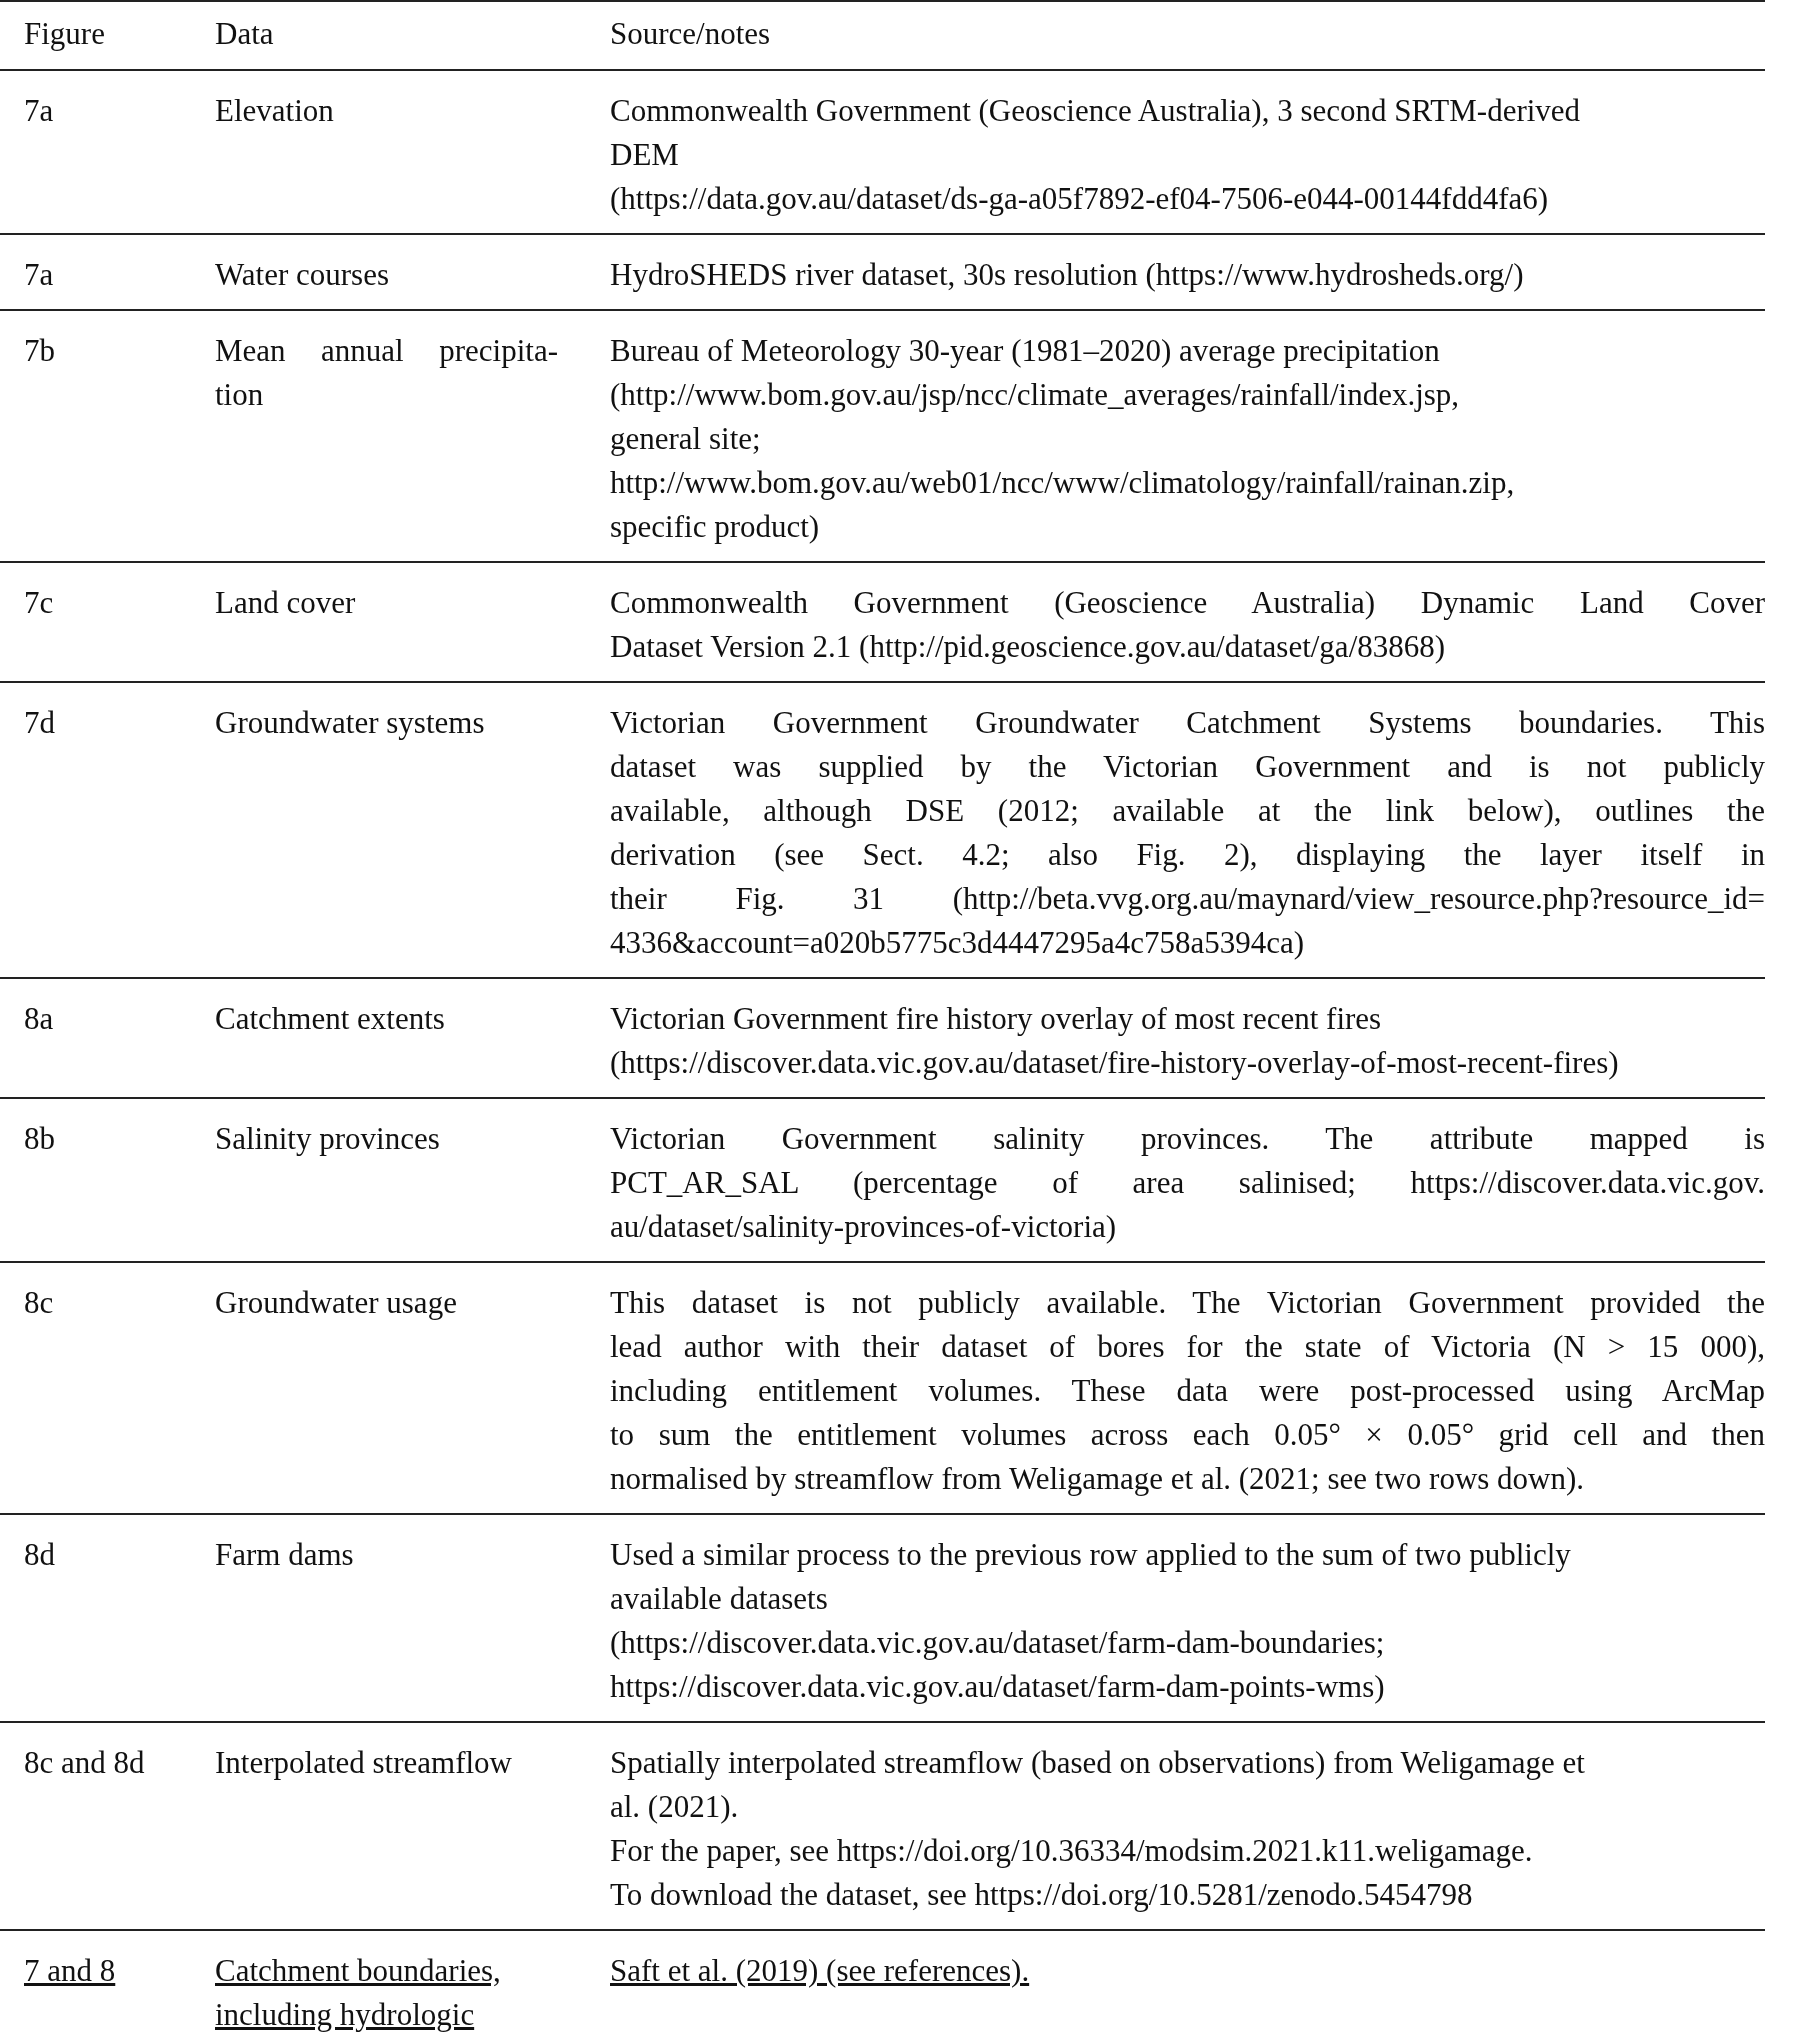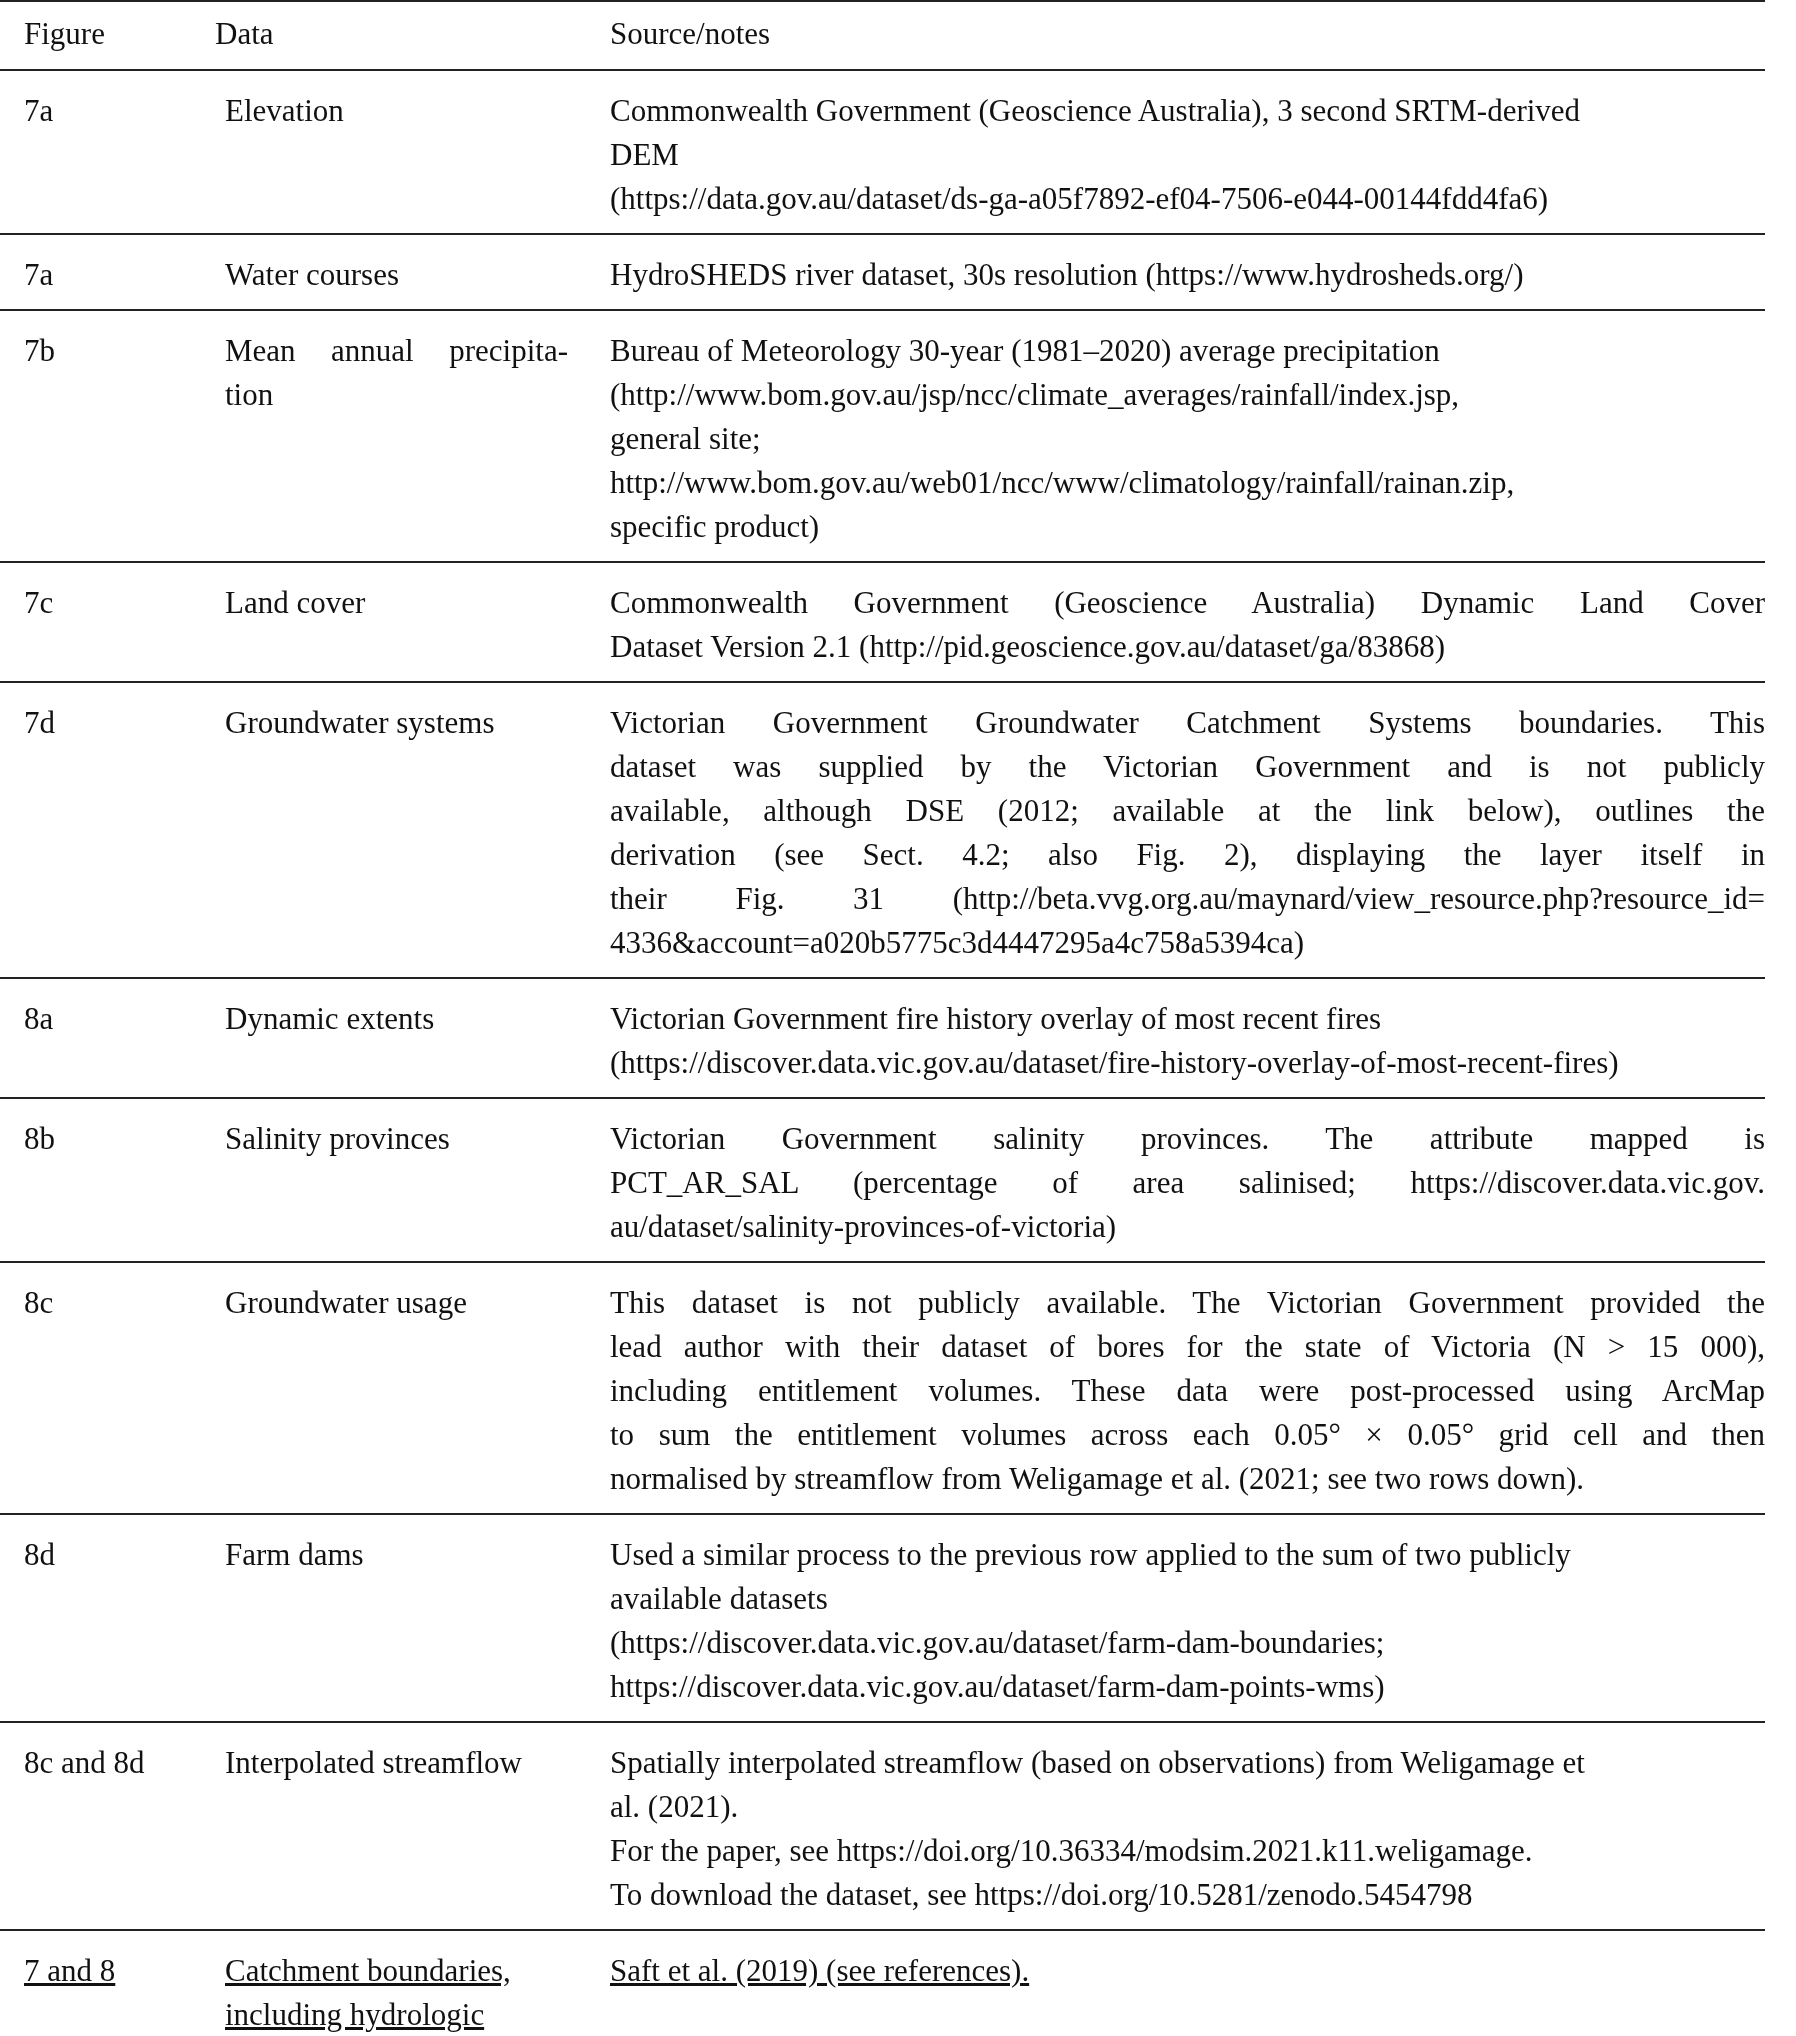--- a/index.html
+++ b/index.html
@@ -46,21 +46,21 @@
       border-bottom: 2.6px solid #222222;
       text-decoration: underline;
     }
     tbody td {
       vertical-align: top;
       padding: 18px 0 12px 24px;
     }
     td.fig, th.fig { padding-left: 24px; }
     td.data, th.data { padding-left: 0; }
     td.src, th.src { padding-left: 0; }
-    td.data .cell-text { padding-right: 26px; margin-left: 10px; }
+    td.data .cell-text { padding-right: 26px; }
     .line { display: block; white-space: nowrap; }
     .para.justify { text-align: justify; }
     .para.justify .jline {
       display: block;
       text-align: justify;
       text-align-last: justify;
       white-space: normal;
     }
     .para.justify .jline.last {
       text-align-last: left;
@@ -160,21 +160,21 @@
             <span class="jline">derivation (see Sect. 4.2; also Fig. 2), displaying the layer itself in</span>
             <span class="jline">their Fig. 31 (http://beta.vvg.org.au/maynard/view_resource.php?resource_id=</span>
             <span class="jline last">4336&amp;account=a020b5775c3d4447295a4c758a5394ca)</span>
           </div>
         </td>
       </tr>
       <tr>
         <td class="fig">8a</td>
         <td class="data">
           <div class="cell-text">
-            <span class="line">Dynamic extents</span>
+            <span class="line">Catchment extents</span>
           </div>
         </td>
         <td class="src">
           <div class="cell-text para">
             <span class="line overflow">Victorian Government fire history overlay of most recent fires</span>
             <span class="line overflow">(https://discover.data.vic.gov.au/dataset/fire-history-overlay-of-most-recent-fires)</span>
           </div>
         </td>
       </tr>
       <tr>

